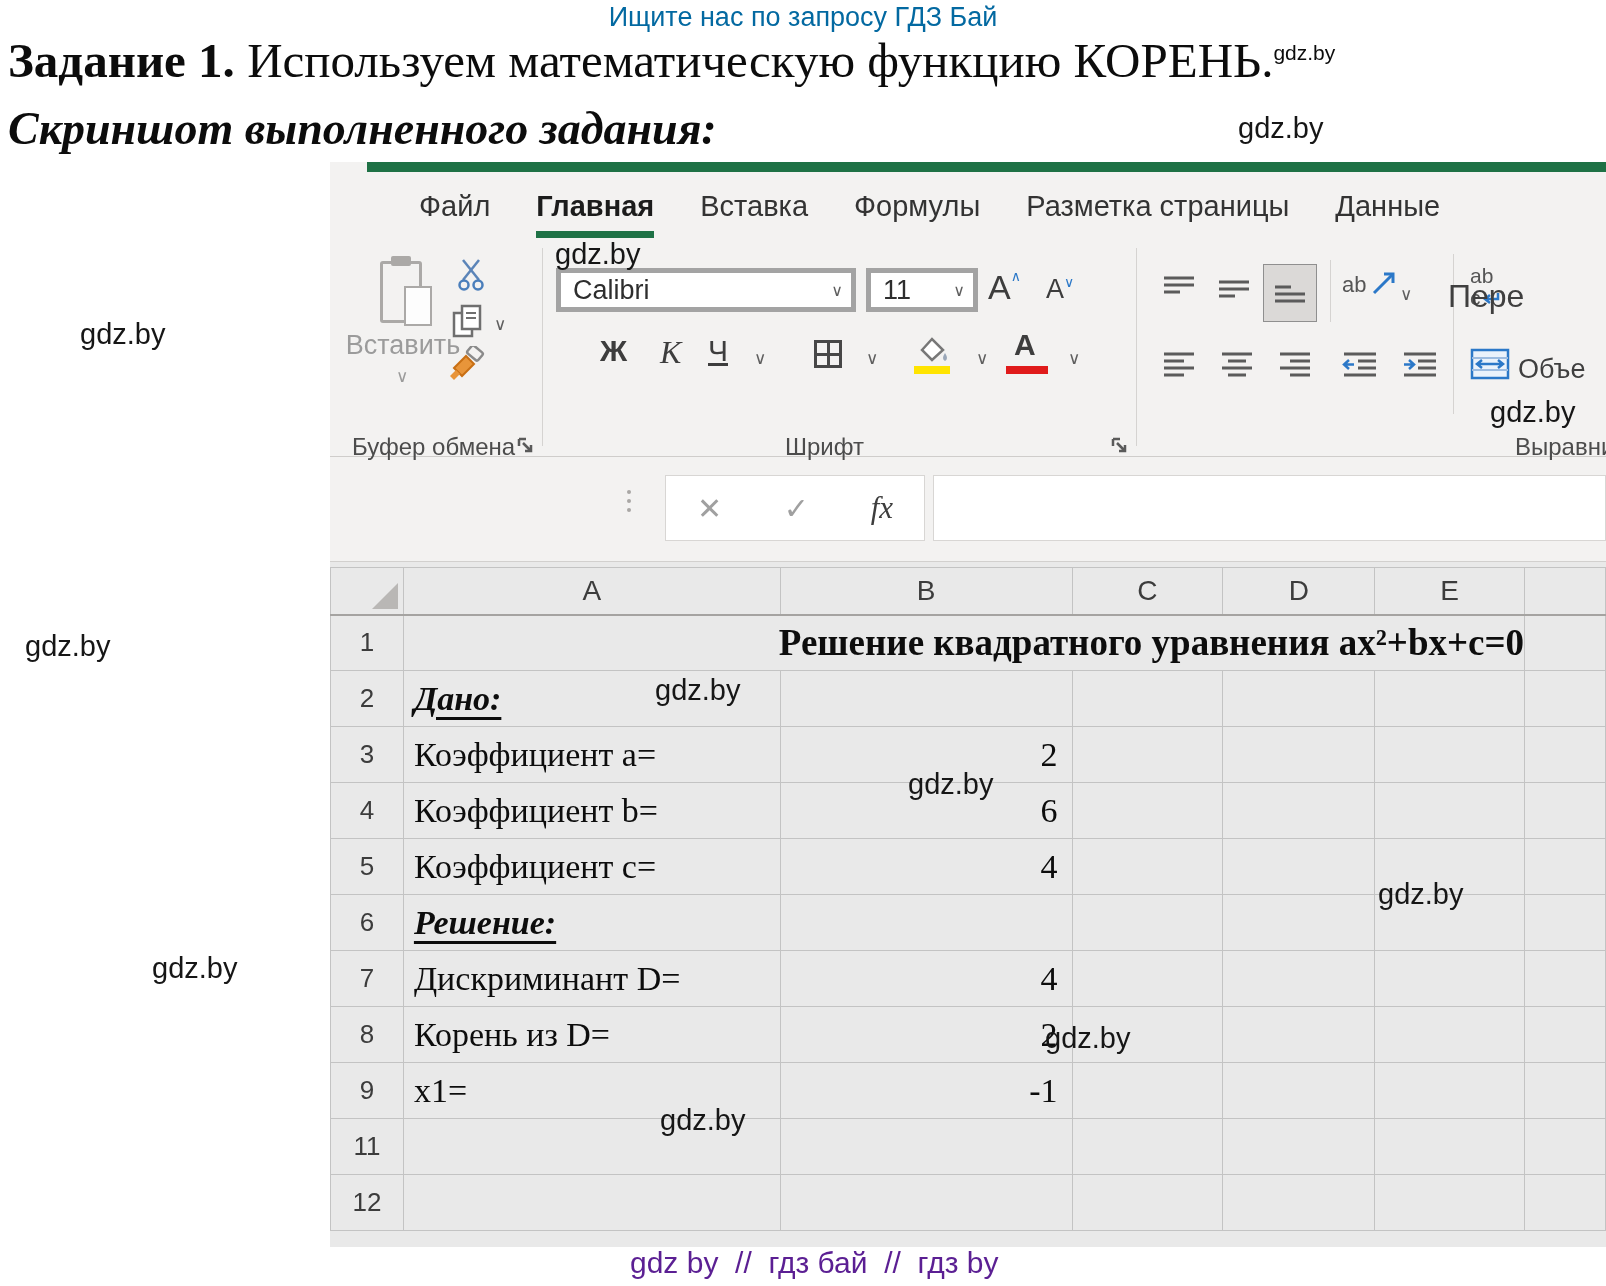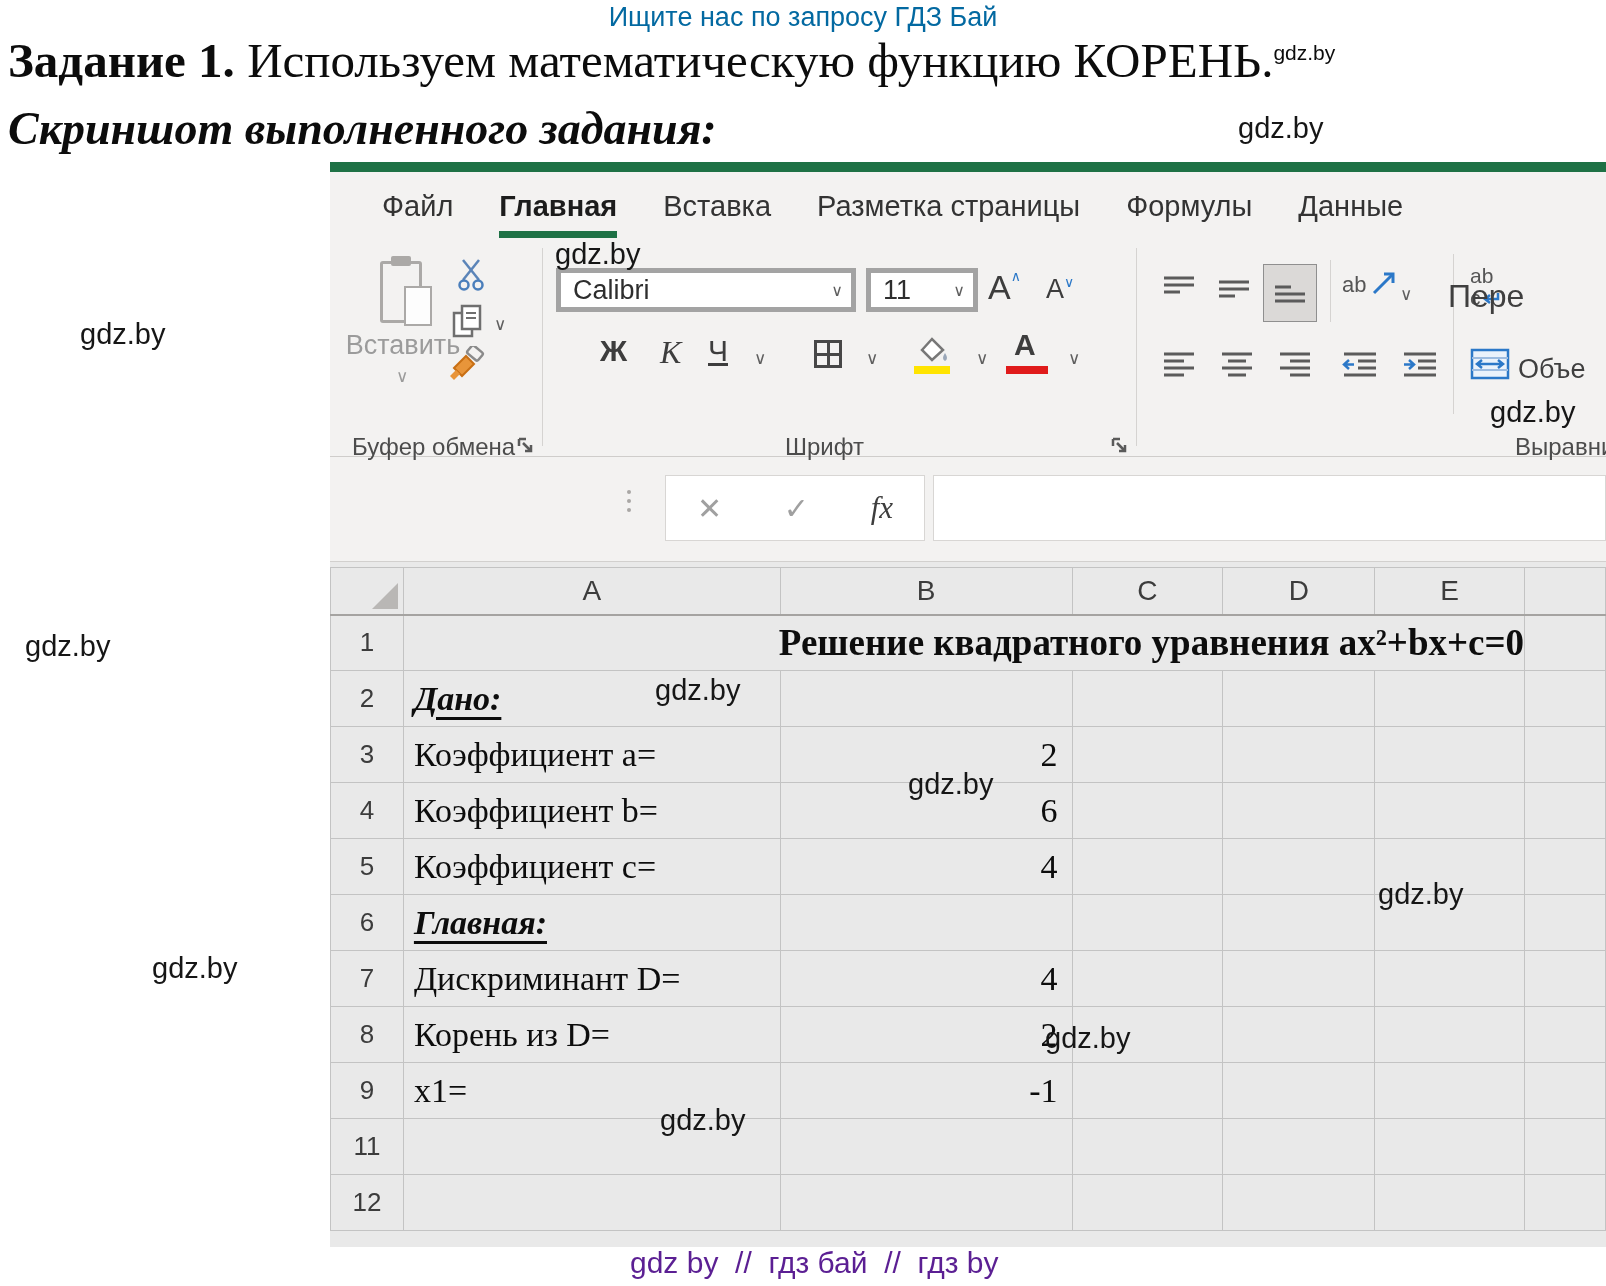--- a/index.html
+++ b/index.html
@@ -15,21 +15,21 @@
   #main-title .tb { font-weight:bold; }
   #main-title sup { font-family:"Liberation Sans", sans-serif; font-size:21px; }
   #subtitle { position:absolute; left:8px; top:102px; font-family:"Liberation Serif", serif;
               font-weight:bold; font-style:italic; font-size:46px; color:#0c0c0c; }
   .wm { position:absolute; font-size:29px; color:#161616; z-index:50; }
   #footer { position:absolute; left:618px; top:1246px; font-size:30px; color:#5b1f93;
             white-space:pre;margin-left:12px; }
 
   
   #win { position:absolute; left:330px; top:162px; width:1276px; height:1085px;
-         background:#f3f2f1; overflow:hidden; }
+         background:#f3f2f1; overflow:hidden;padding-left:37px; }
   #greenbar { height:10px; background:#1e7145; }
 
   
   #tabs { height:68px; display:flex; align-items:stretch; padding-left:52px; gap:46px;
           font-size:29px; color:#333; }
   .tab { display:flex; align-items:center; position:relative; cursor:default; }
   .tab.active { font-weight:bold; color:#1c1c1c; }
   .tab.active::after { content:""; position:absolute; left:0; right:0; bottom:2px;
                        height:7px; background:#1e7145; }
 
@@ -129,22 +129,22 @@
 <span class="wm" style="left:660px;top:1104px">gdz.by</span>
 <span class="wm" style="left:1238px;top:112px">gdz.by</span>
 
 <div id="win">
   <div id="greenbar"></div>
 
   <div id="tabs">
     <div class="tab">Файл</div>
     <div class="tab active">Главная</div>
     <div class="tab">Вставка</div>
+    <div class="tab">Формулы</div>
     <div class="tab">Разметка страницы</div>
-    <div class="tab">Формулы</div>
     <div class="tab">Данные</div>
   </div>
 
   <div id="ribbon">
 
     <div class="clip-icon">
       <div class="clip-body"></div>
       <div class="clip-top"></div>
       <div class="clip-page"></div>
     </div>
@@ -344,21 +344,21 @@
         <th class="rownum">5</th>
         <td class="lbl">Коэффициент c=</td>
         <td class="val">4</td>
         <td></td>
             <td></td>
             <td></td>
             <td></td>
       </tr>
       <tr class="datarow">
         <th class="rownum">6</th>
-        <td class="lbl head">Главная:</td>
+        <td class="lbl head">Решение:</td>
         <td class="val"></td>
         <td></td>
             <td></td>
             <td></td>
             <td></td>
       </tr>
       <tr class="datarow">
         <th class="rownum">7</th>
         <td class="lbl">Дискриминант D=</td>
         <td class="val boxed">4</td>

